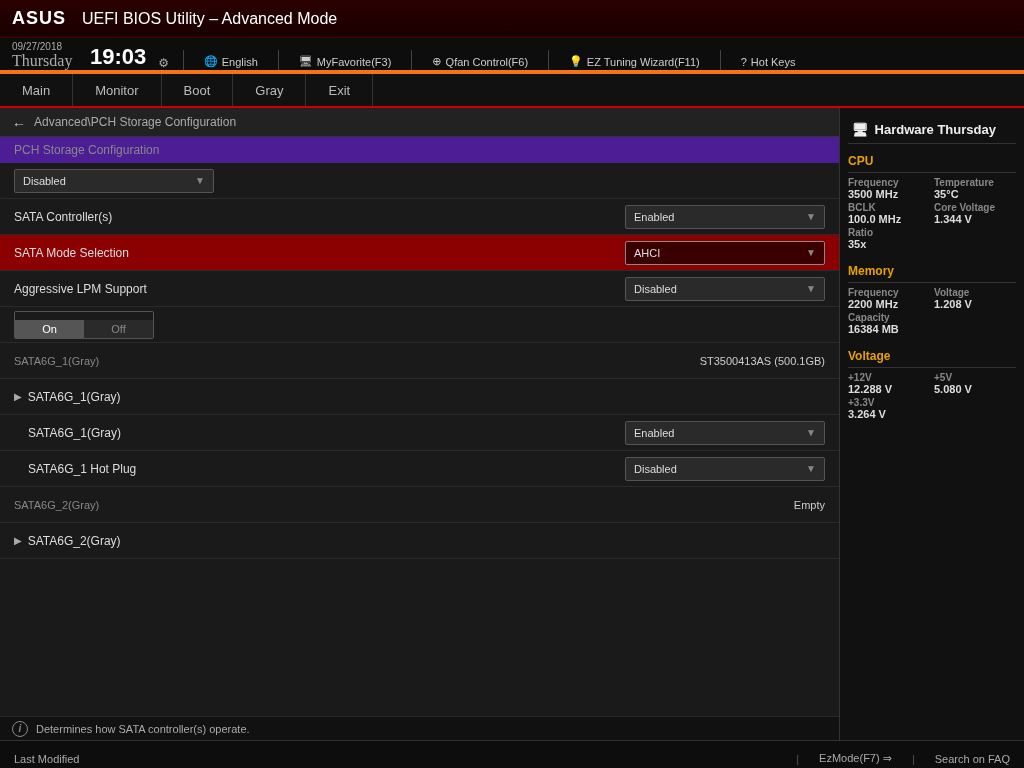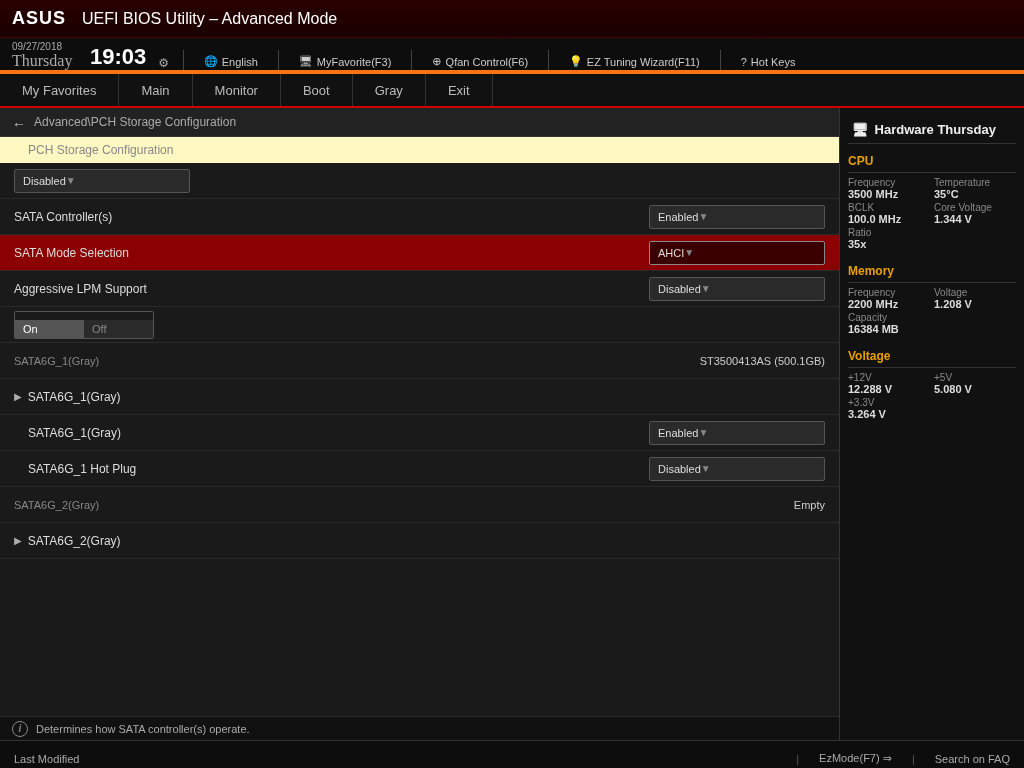--- a/index.html
+++ b/index.html
@@ -105,24 +105,24 @@
       display: flex;
       align-items: center;
       gap: 8px;
       border-bottom: 1px solid #333;
       font-size: 12px;
       color: #aaa;
     }
     .back-arrow { color: #ccc; font-size: 14px; cursor: pointer; }
 
     .section-title-bar {
-      padding: 6px 28px;
+      padding: 6px 14px;
       font-size: 12px;
       color: #888;
-      background: #fef9c3;
+      background: #4c1d95;
     }
 
     .config-list {
       flex: 1;
       overflow-y: auto;
     }
     .config-row {
       display: flex;
       align-items: center;
       padding: 0 14px;
@@ -145,41 +145,41 @@
       color: #ccc;
       font-size: 11px;
     }
 
     .dropdown {
       background: #2a2a2a;
       border: 1px solid #555;
       color: #ddd;
       font-size: 11px;
       padding: 3px 8px;
-      width: 176px;
-      display: flex;
-      align-items: center;
-      justify-content: flex-start;
+      width: 200px;
+      display: flex;
+      align-items: center;
+      justify-content: space-between;
       cursor: pointer;
       border-radius: 2px;
       min-height: 24px;
     }
     .dropdown-arrow { color: #888; font-size: 10px; }
 
     .toggle-btn {
       display: flex;
       border: 1px solid #555;
       border-radius: 2px;
       overflow: hidden;
       width: 140px;
     }
     .toggle-option {
       flex: 1;
       padding: 3px 8px;
-      text-align: left;
+      text-align: center;
       font-size: 11px;
       cursor: pointer;
       background: #2a2a2a;
       color: #888;
       margin-top: 8px;
     }
     .toggle-option.active {
       background: #555;
       color: #fff;
     }
@@ -213,21 +213,21 @@
       font-weight: bold;
       padding: 4px 0;
       border-bottom: 1px solid #333;
       margin-bottom: 4px;
     }
     .hw-grid {
       display: grid;
       grid-template-columns: 1fr 1fr;
       gap: 2px 4px;
     }
-    .hw-label { color: #888; font-size: 10px; }
+    .hw-label { color: #888; font-size: 10px; font-weight: bold; }
     .hw-value { color: #ddd; font-size: 11px; font-weight: bold; }
     .hw-full { grid-column: 1 / -1; }
 
     
     .footer {
       background: #0d0d0d;
       border-top: 1px solid #333;
       height: 36px;
       display: flex;
       align-items: center;
@@ -303,23 +303,20 @@
     <span>EZ Tuning Wizard(F11)</span>
   </div>
   <div class="divider-v"></div>
   <div class="topbar-item">
     <span>?</span>
     <span>Hot Keys</span>
   </div>
 </div>
 
 <div class="navtabs">
-  <div class="navtab">
-    <span>My Favorites</span>
-  </div>
   <div class="navtab">
     <span>Main</span>
   </div>
   <div class="navtab">
     <span>Monitor</span>
   </div>
   <div class="navtab">
     <span>Boot</span>
   </div>
   <div class="navtab">

